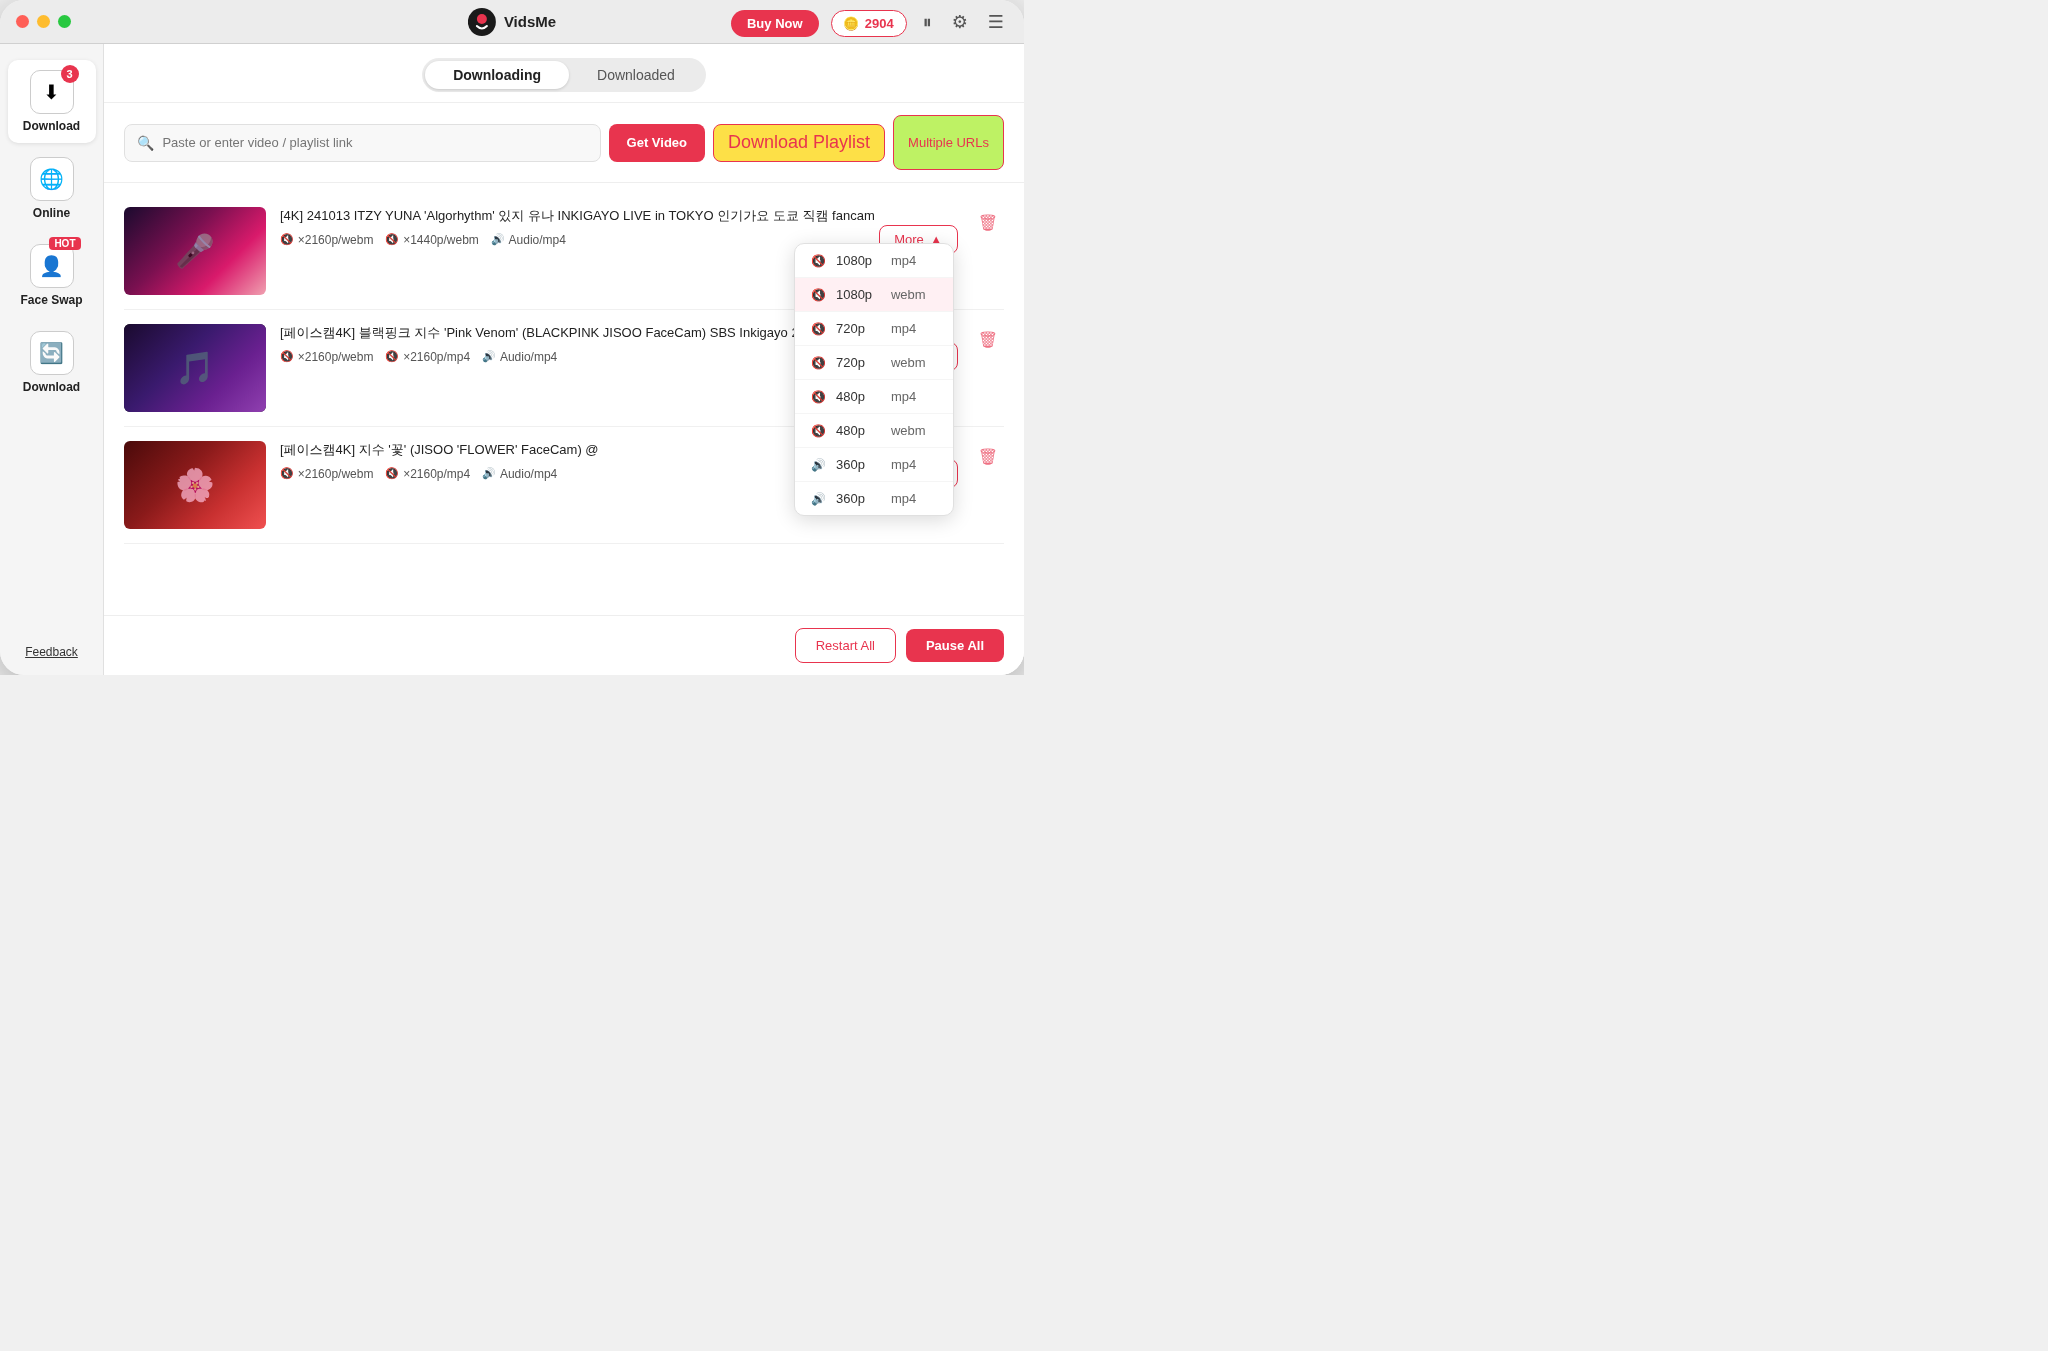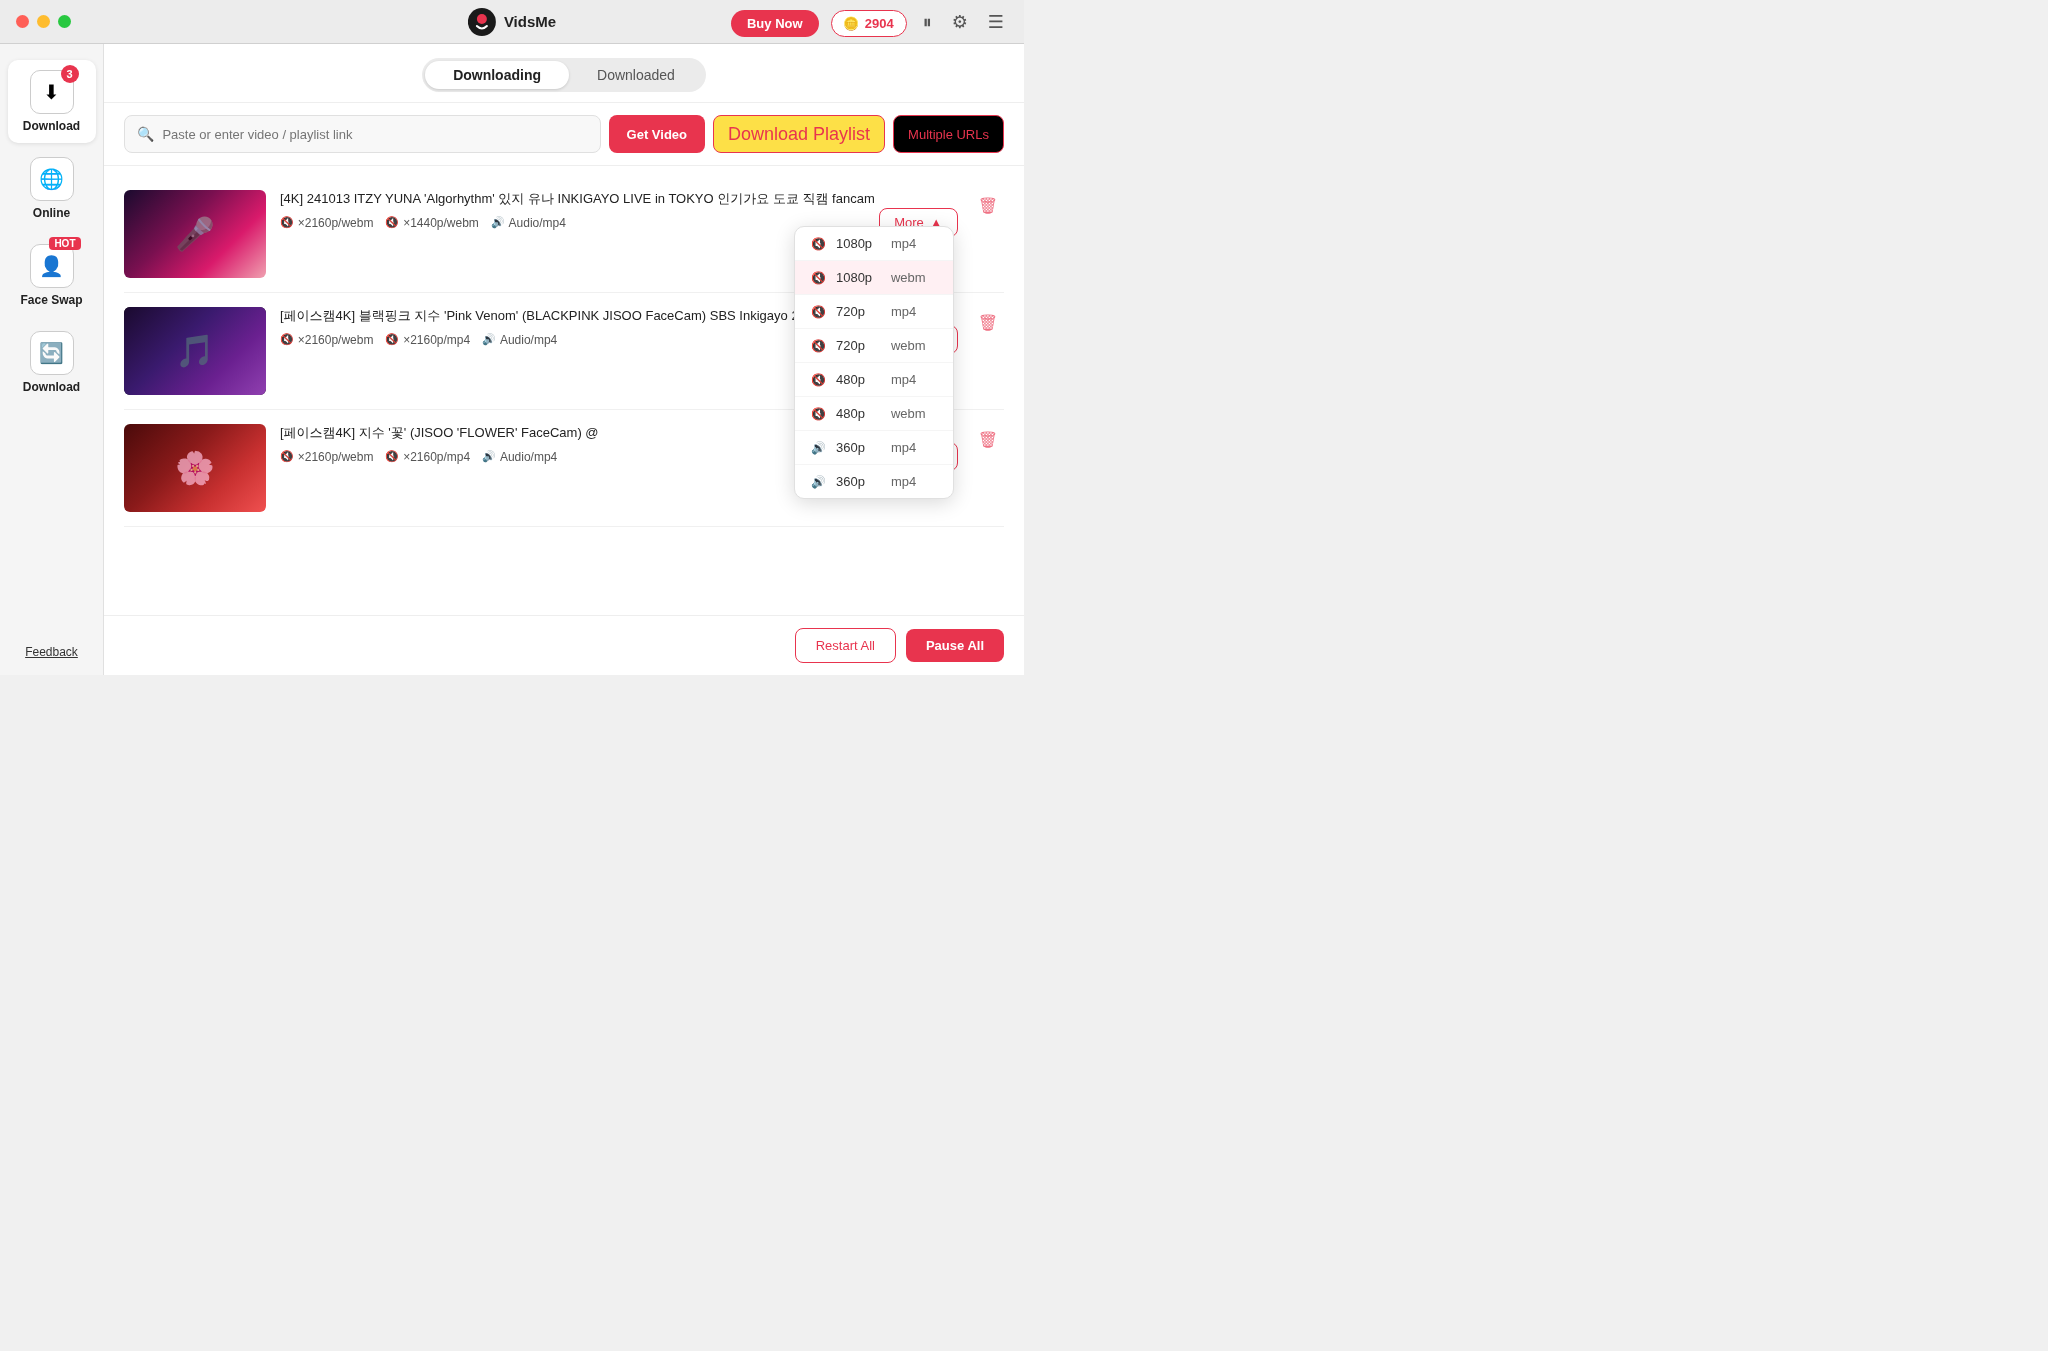--- a/index.html
+++ b/index.html
@@ -7,21 +7,21 @@
       font-family: -apple-system, BlinkMacSystemFont, 'Segoe UI', sans-serif;
       background: #f0f0f0;
       width: 1024px;
       height: 675px;
       overflow: hidden;
     }
     .window {
       width: 1024px;
       height: 675px;
       background: #f5f5f5;
-      border-radius: 0;
+      border-radius: 24px;
       overflow: hidden;
       display: flex;
       flex-direction: column;
       box-shadow: 0 10px 40px rgba(0,0,0,0.3);
     }
     .titlebar {
       background: #ececec;
       height: 44px;
       display: flex;
       align-items: center;
@@ -254,29 +254,29 @@
       border: 1.5px solid #e8344e;
       color: #e8344e;
       border-radius: 8px;
       padding: 7px 14px;
       font-size: 18px;
       font-weight: 500;
       cursor: pointer;
       height: 38px;
     }
     .multiple-urls-btn {
-      background: #000000;
+      background: #bef264;
       border: 1.5px solid #e8344e;
       color: #e8344e;
       border-radius: 8px;
       padding: 7px 14px;
       font-size: 13px;
       font-weight: 500;
       cursor: pointer;
-      height: 38px;
+      height: 55px;
     }
     .video-list {
       flex: 1;
       overflow-y: auto;
       padding: 10px 20px;
       display: flex;
       flex-direction: column;
       gap: 0;
       position: relative;
     }

